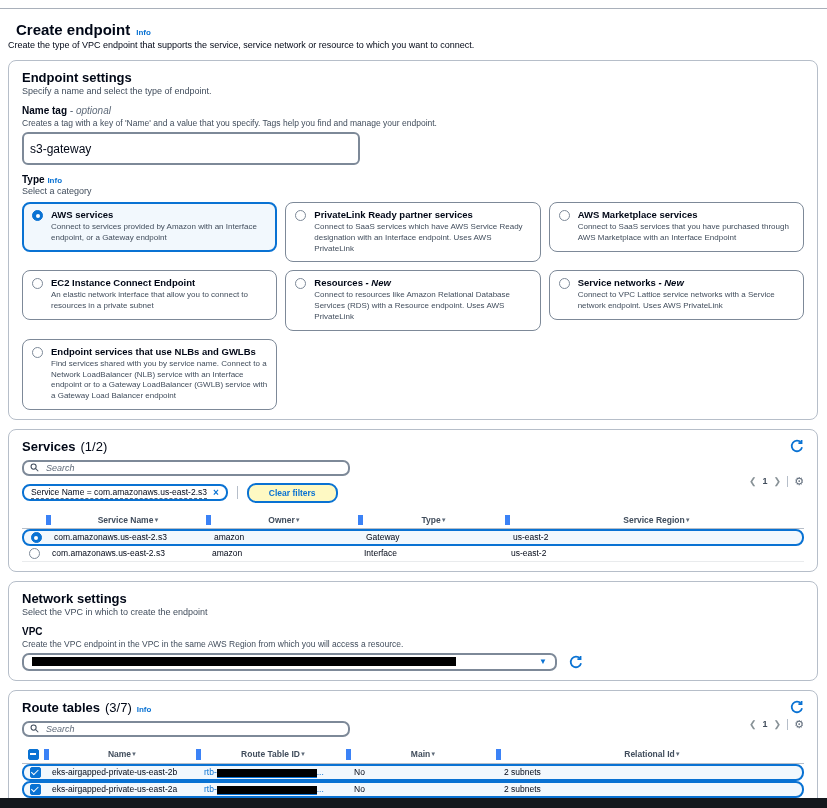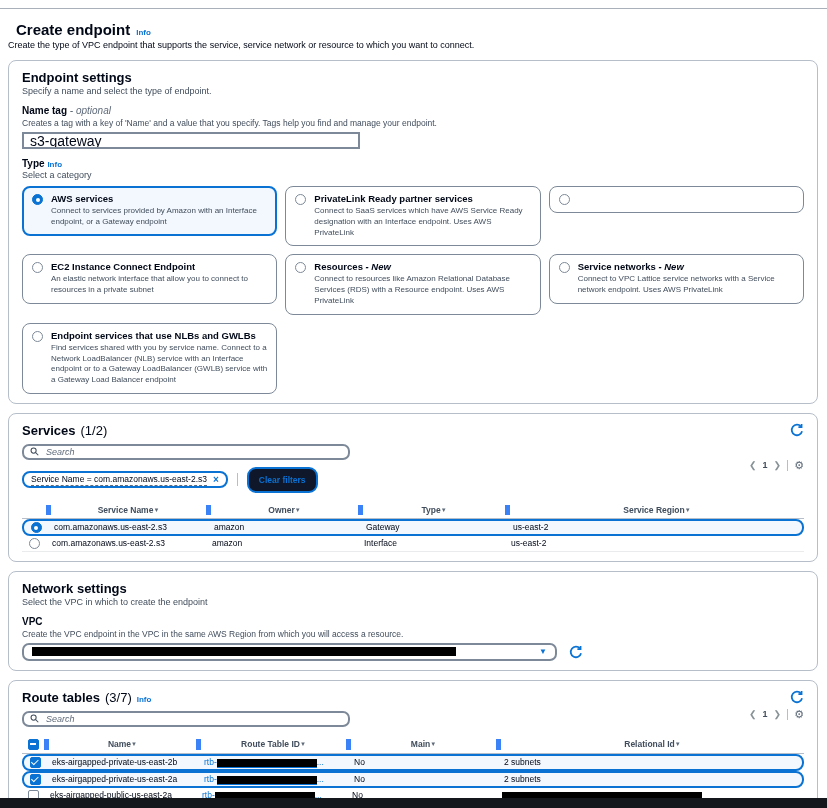--- a/index.html
+++ b/index.html
@@ -10,21 +10,21 @@
   .pagehead h1{font-size:15px;margin:0;font-weight:bold}
   .info{color:#0972d3;font-size:8px;font-weight:bold;text-decoration:none;cursor:pointer}
   .pagesub{font-size:9px;color:#000716;margin:0 0 10px}
   .card{border:1px solid #b6bec9;border-radius:8px;background:#fff;padding:9px 13px;margin-bottom:9px;position:relative}
   h2{font-size:13px;margin:0;display:flex;gap:5px;align-items:baseline;font-weight:bold}
   h2 .cnt{font-weight:normal}
   .sub{font-size:9px;color:#414d5c;margin:1px 0 0}
   .lbl{font-size:10px;font-weight:bold;margin-top:9px}
   .lbl .opt{font-weight:normal;font-style:italic;color:#5f6b7a}
   .desc{font-size:8.5px;color:#414d5c;margin:2px 0 4px}
-  input.txt{width:322px;height:13px;border:2px solid #7d8998;border-radius:0;font-size:14px;padding:0 6px;font-family:inherit;color:#000716;outline:none;display:block}
+  input.txt{width:322px;height:13px;border:2px solid #7d8998;border-radius:6px;font-size:12px;padding:8px 6px;font-family:inherit;color:#000716;outline:none;display:block}
   .typegrid{display:grid;grid-template-columns:repeat(3,1fr);gap:8px;margin-top:6px;align-items:start}
   .tcard{border:1px solid #7d8998;border-radius:8px;padding:6px 9px 7px;display:flex;gap:8px;background:#fff;cursor:pointer}
   .tcard.sel{border:2px solid #0972d3;background:#f2f8fd;padding:5px 8px 6px}
   .tcard h3{font-size:9.5px;margin:0;font-weight:bold}
   .tcard h3 .new{font-style:italic}
   .tcard p{font-size:8px;color:#414d5c;margin:2px 0 0;line-height:1.35}
   .radio{width:9px;height:9px;border:1px solid #7d8998;border-radius:50%;background:#fff;flex:none;display:inline-block;margin-top:1px;position:relative;cursor:pointer}
   .radio.on{border:1px solid #0972d3;background:#0972d3}
   .radio.on::after{content:"";position:absolute;left:2.5px;top:2.5px;width:4px;height:4px;border-radius:50%;background:#fff}
   .search{display:flex;align-items:center;gap:5px;border:2px solid #7d8998;border-radius:7px;height:12px;width:312px;padding:0 6px;margin-top:6px;background:#fff}
@@ -34,21 +34,21 @@
   .pager{position:absolute;display:flex;align-items:center;gap:6px;font-size:9px;color:#879196;right:13px}
   .pager .pg{color:#414d5c;font-weight:bold}
   .pager .vd{width:1px;height:11px;background:#b6bec9}
   .pager .arrow{cursor:pointer;font-size:9px}
   .gear{color:#5f6b7a;font-size:11px;line-height:1;cursor:pointer}
   .filters{display:flex;align-items:center;gap:9px;margin-top:7px}
   .chip{display:flex;align-items:center;gap:6px;border:2px solid #0972d3;border-radius:8px;height:13px;padding:0 7px;background:#fff}
   .chip .t{font-size:8.5px;color:#000716;border-bottom:1px dashed #5f6b7a;line-height:1.2}
   .xicon{color:#0972d3;font-size:10px;font-weight:bold;line-height:1;cursor:pointer}
   .vd2{width:1px;height:13px;background:#b6bec9}
-  .clearbtn{border:2px solid #0972d3;color:#0972d3;font-weight:bold;border-radius:9px;font-size:8.5px;height:26px;padding:0 10px;background:#0f172a;display:flex;align-items:center;cursor:pointer;font-family:inherit}
+  .clearbtn{border:2px solid #0972d3;color:#0972d3;font-weight:bold;border-radius:9px;font-size:8.5px;height:20px;padding:0 20px;background:#fef9c3;display:flex;align-items:center;cursor:pointer;font-family:inherit}
   .thead{display:grid;font-size:8.5px;font-weight:bold;color:#414d5c;border-bottom:1px solid #b6bec9;padding:4px 0 3px;margin-top:8px}
   .thead .hc{display:flex;justify-content:center;align-items:center;padding:0 6px;border-left:5px solid #3b82f6;cursor:pointer}
   .thead .sel0{display:flex;justify-content:center;align-items:center}
   .sorticon{font-size:6px;color:#5f6b7a}
   .grid-sv{grid-template-columns:24px 160px 152px 147px 1fr}
   .grid-rt{grid-template-columns:22px 152px 150px 150px 1fr}
   .trow{display:grid;font-size:8.5px;align-items:center;height:15px;border-bottom:1px solid #e9ebed;cursor:pointer}
   .trow .c{padding:0 6px;white-space:nowrap;overflow:hidden}
   .trow .c0{display:flex;justify-content:center;align-items:center;padding:0}
   .trow.selrow{background:#f2f8fd;border:2px solid #0972d3;border-radius:8px;height:13px}
@@ -103,20 +103,24 @@
       </div>
       <div class="tcard">
         <span class="radio"></span>
         <div>
           <h3>PrivateLink Ready partner services</h3>
           <p>Connect to SaaS services which have AWS Service Ready designation with an Interface endpoint. Uses AWS PrivateLink</p>
         </div>
       </div>
       <div class="tcard">
         <span class="radio"></span>
+        <div>
+          <h3>AWS Marketplace services</h3>
+          <p>Connect to SaaS services that you have purchased through AWS Marketplace with an Interface Endpoint</p>
+        </div>
       </div>
       <div class="tcard">
         <span class="radio"></span>
         <div>
           <h3>EC2 Instance Connect Endpoint</h3>
           <p>An elastic network interface that allow you to connect to resources in a private subnet</p>
         </div>
       </div>
       <div class="tcard">
         <span class="radio"></span>

